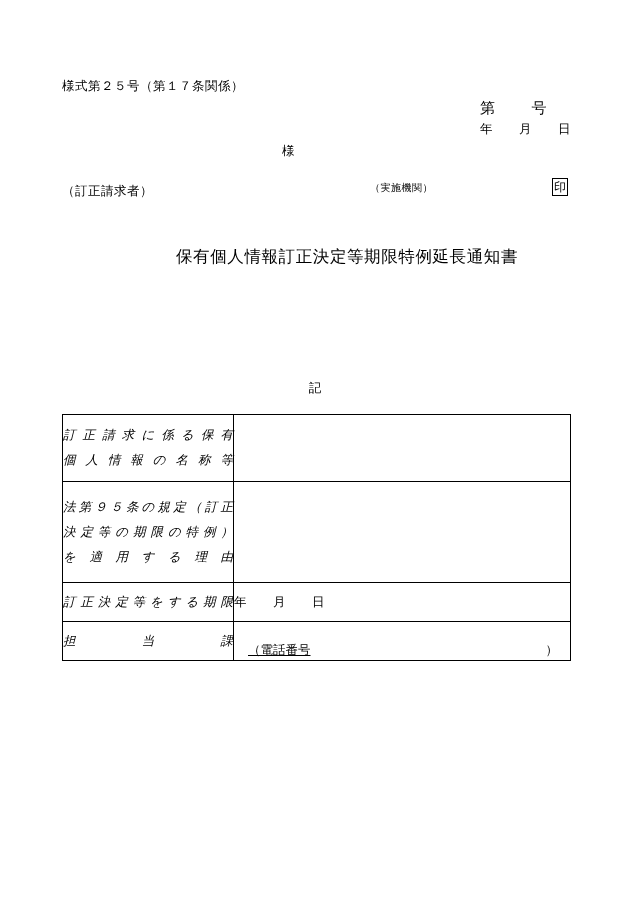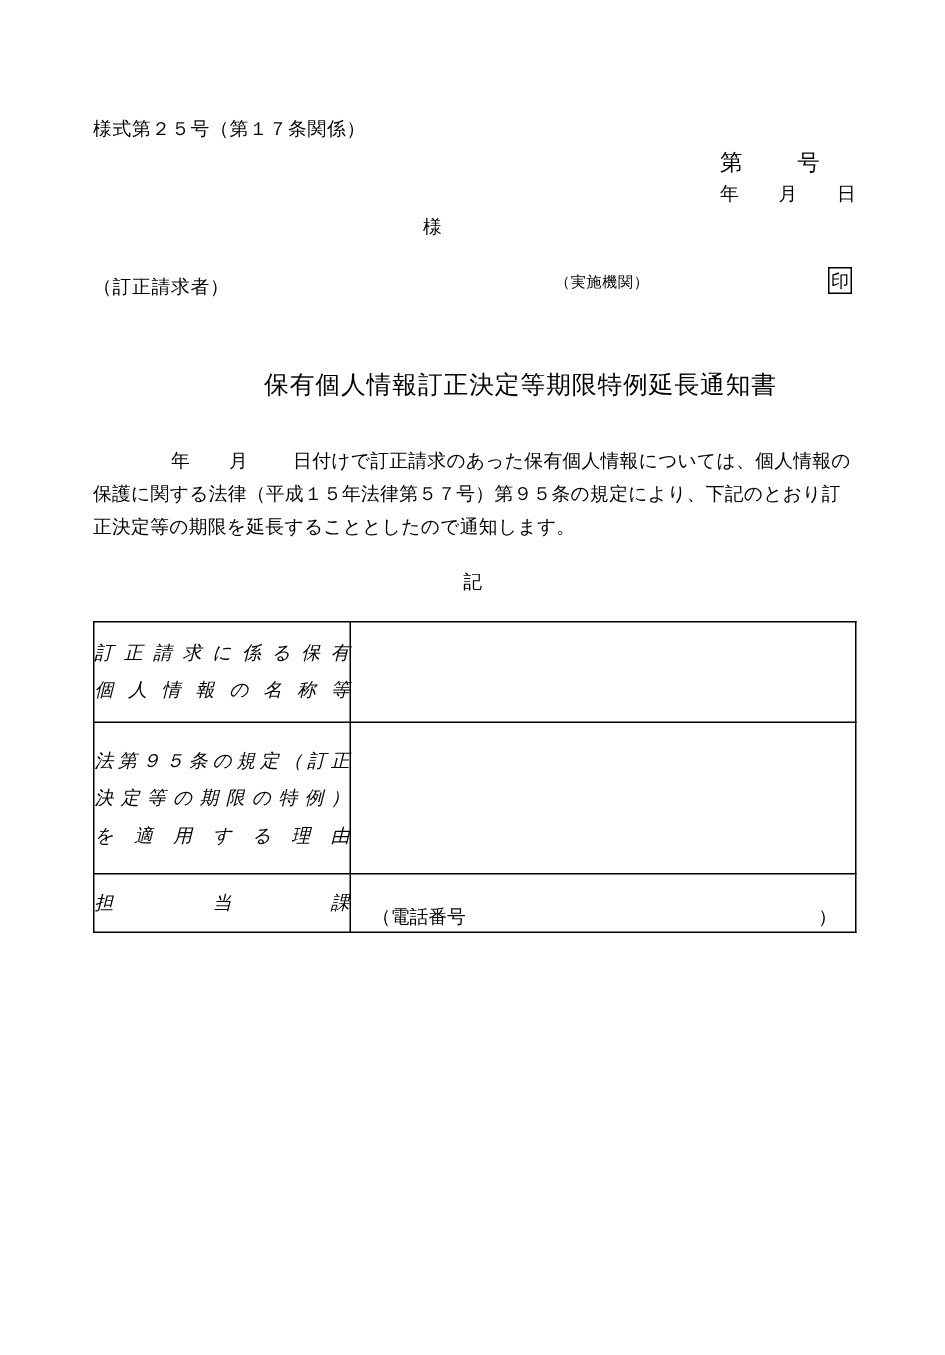--- a/index.html
+++ b/index.html
@@ -181,20 +181,21 @@
     letter-spacing: 0.5px;
     white-space: nowrap;
   }
   .deadline-value .gap-m { display: inline-block; width: 26px; }
   .deadline-value .gap-d { display: inline-block; width: 26px; }
 
   .phone-value {
     position: relative;
     padding-top: 18px;
     white-space: nowrap;
+    text-decoration: underline;
   }
   .phone-value .open { margin-left: 14px; }
   .phone-value .close {
     position: absolute;
     right: 12px;
     bottom: 0;
   }
 </style>
 </head>
 <body>
@@ -212,42 +213,49 @@
   </div>
 
   <div class="requester-line">（訂正請求者）</div>
   <div class="requester-sama">様</div>
 
   <div class="agency-line">（実施機関）</div>
   <div class="seal-box">印</div>
 
   <div class="doc-title">保有個人情報訂正決定等期限特例延長通知書</div>
 
-  <div class="body-block">
-    <span class="indent"></span><span>年</span><span class="g1"></span><span>月</span><span class="g2"></span><span>日付けで訂正請求のあった保有個人情報については、個人情報の保護に</span><span>関する法律（平成１５年法律第５７号）第９５条の規定により、下記のとおり訂正決定等の期限</span><span>を延長することとしたので通知します。</span>
-  </div>
 
   <div class="ki-mark">記</div>
 
   <table class="form-table">
     <tbody>
       <tr class="row-1">
         <td class="label-cell">
           <span class="jline">訂正請求に係る保有</span>
           <span class="jline">個人情報の名称等</span>
         </td>
         <td class="value-cell"></td>
       </tr>
       <tr class="row-2">
         <td class="label-cell">
           <span class="jline">法第９５条の規定（訂正</span>
           <span class="jline">決定等の期限の特例）</span>
           <span class="jline">を適用する理由</span>
         </td>
         <td class="value-cell"></td>
+      </tr>
+      <tr class="row-3">
+        <td class="label-cell">
+          <span class="label-single">訂正決定等をする期限</span>
+        </td>
+        <td class="value-cell">
+          <span class="deadline-value">
+            <span>年</span><span class="gap-m"></span><span>月</span><span class="gap-d"></span><span>日</span>
+          </span>
+        </td>
       </tr>
       <tr class="row-4">
         <td class="label-cell">
           <span class="label-single">担当課</span>
         </td>
         <td class="value-cell">
           <div class="phone-value">
             <span class="open">（電話番号</span>
             <span class="close">）</span>
           </div>

